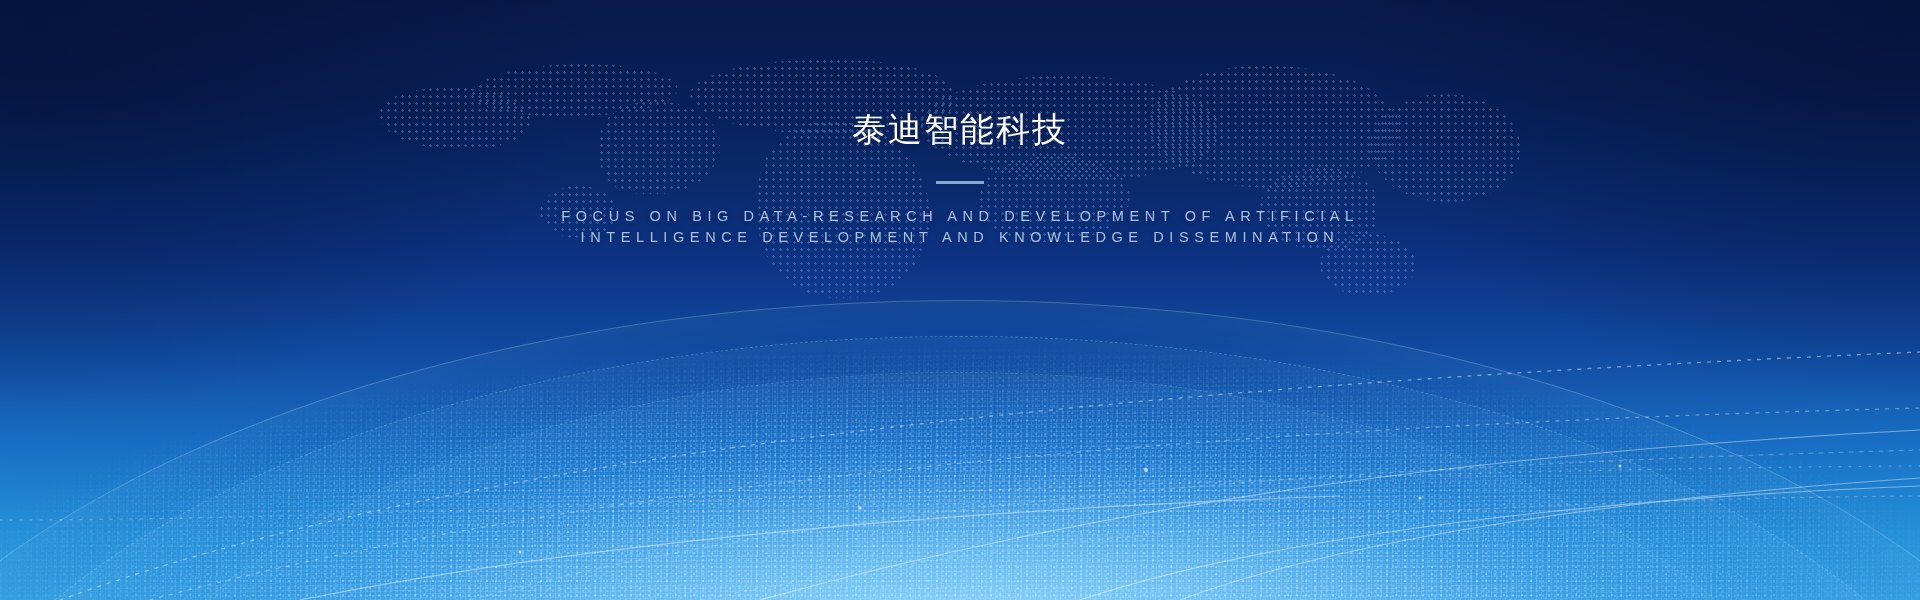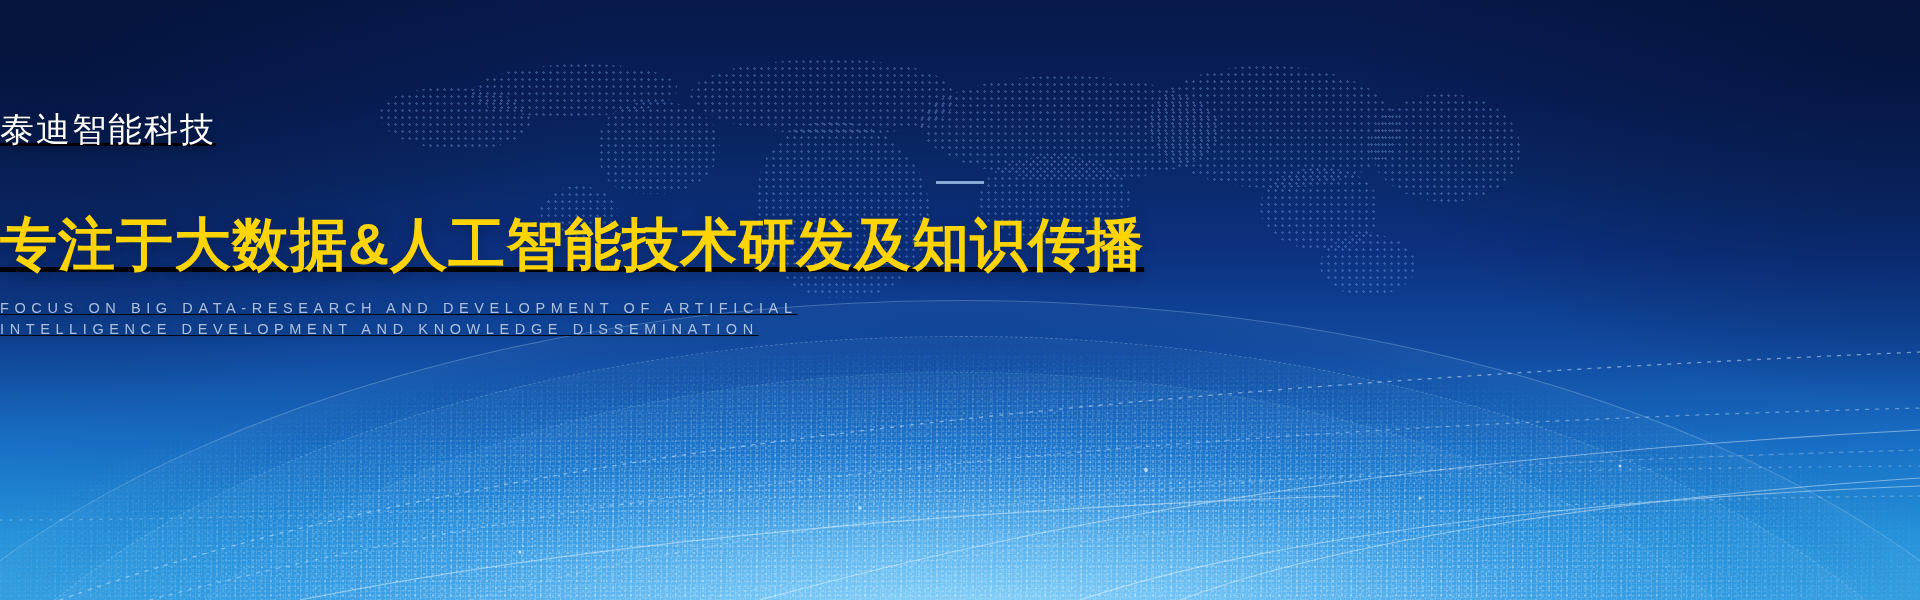--- a/index.html
+++ b/index.html
@@ -125,21 +125,21 @@
     background:radial-gradient(ellipse 1050px 250px at 50% 108%, rgba(200,240,255,0.40), rgba(200,240,255,0.0) 70%);
   }
 
   
   .arcs{ position:absolute; inset:0; pointer-events:none; }
 
   
   .content{
     position:absolute;
     left:0; right:0; top:0;
-    text-decoration:underline;
+    text-align:center;
   }
   .brand-title{
     margin-top:112px;
     font-size:34px;
     line-height:1;
     letter-spacing:2px;
     color:#ffffff;
     font-weight:400;
     text-shadow:0 1px 10px rgba(0,0,0,0.28);
   }
@@ -227,21 +227,20 @@
       <circle cx="1620" cy="466" r="1.5"></circle>
       <circle cx="520" cy="552" r="1.5"></circle>
     </g>
   </svg>
 
   <div class="content">
     <div class="brand-title">泰迪智能科技</div>
 
     <div class="divider"></div>
 
-    <div class="headline">专注于大数据&amp;人工智能技术研发及知识传播</div>
 
     <div class="sub">
       <span class="sub-line">FOCUS ON BIG DATA-RESEARCH AND DEVELOPMENT OF ARTIFICIAL</span>
       <span class="sub-line">INTELLIGENCE DEVELOPMENT AND KNOWLEDGE DISSEMINATION</span>
     </div>
   </div>
 
 </div>
 
 </body></html>

